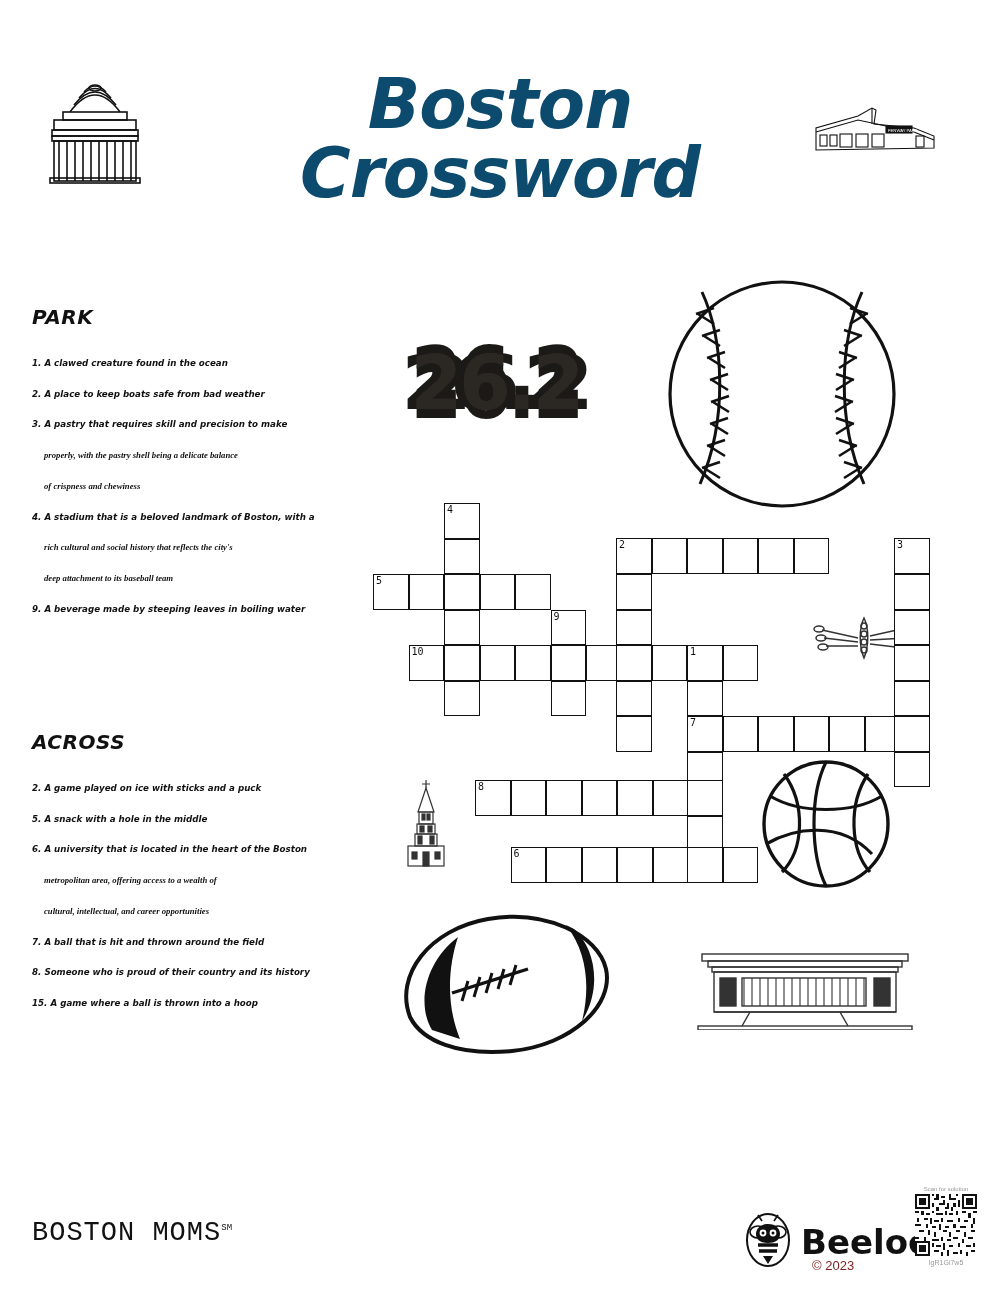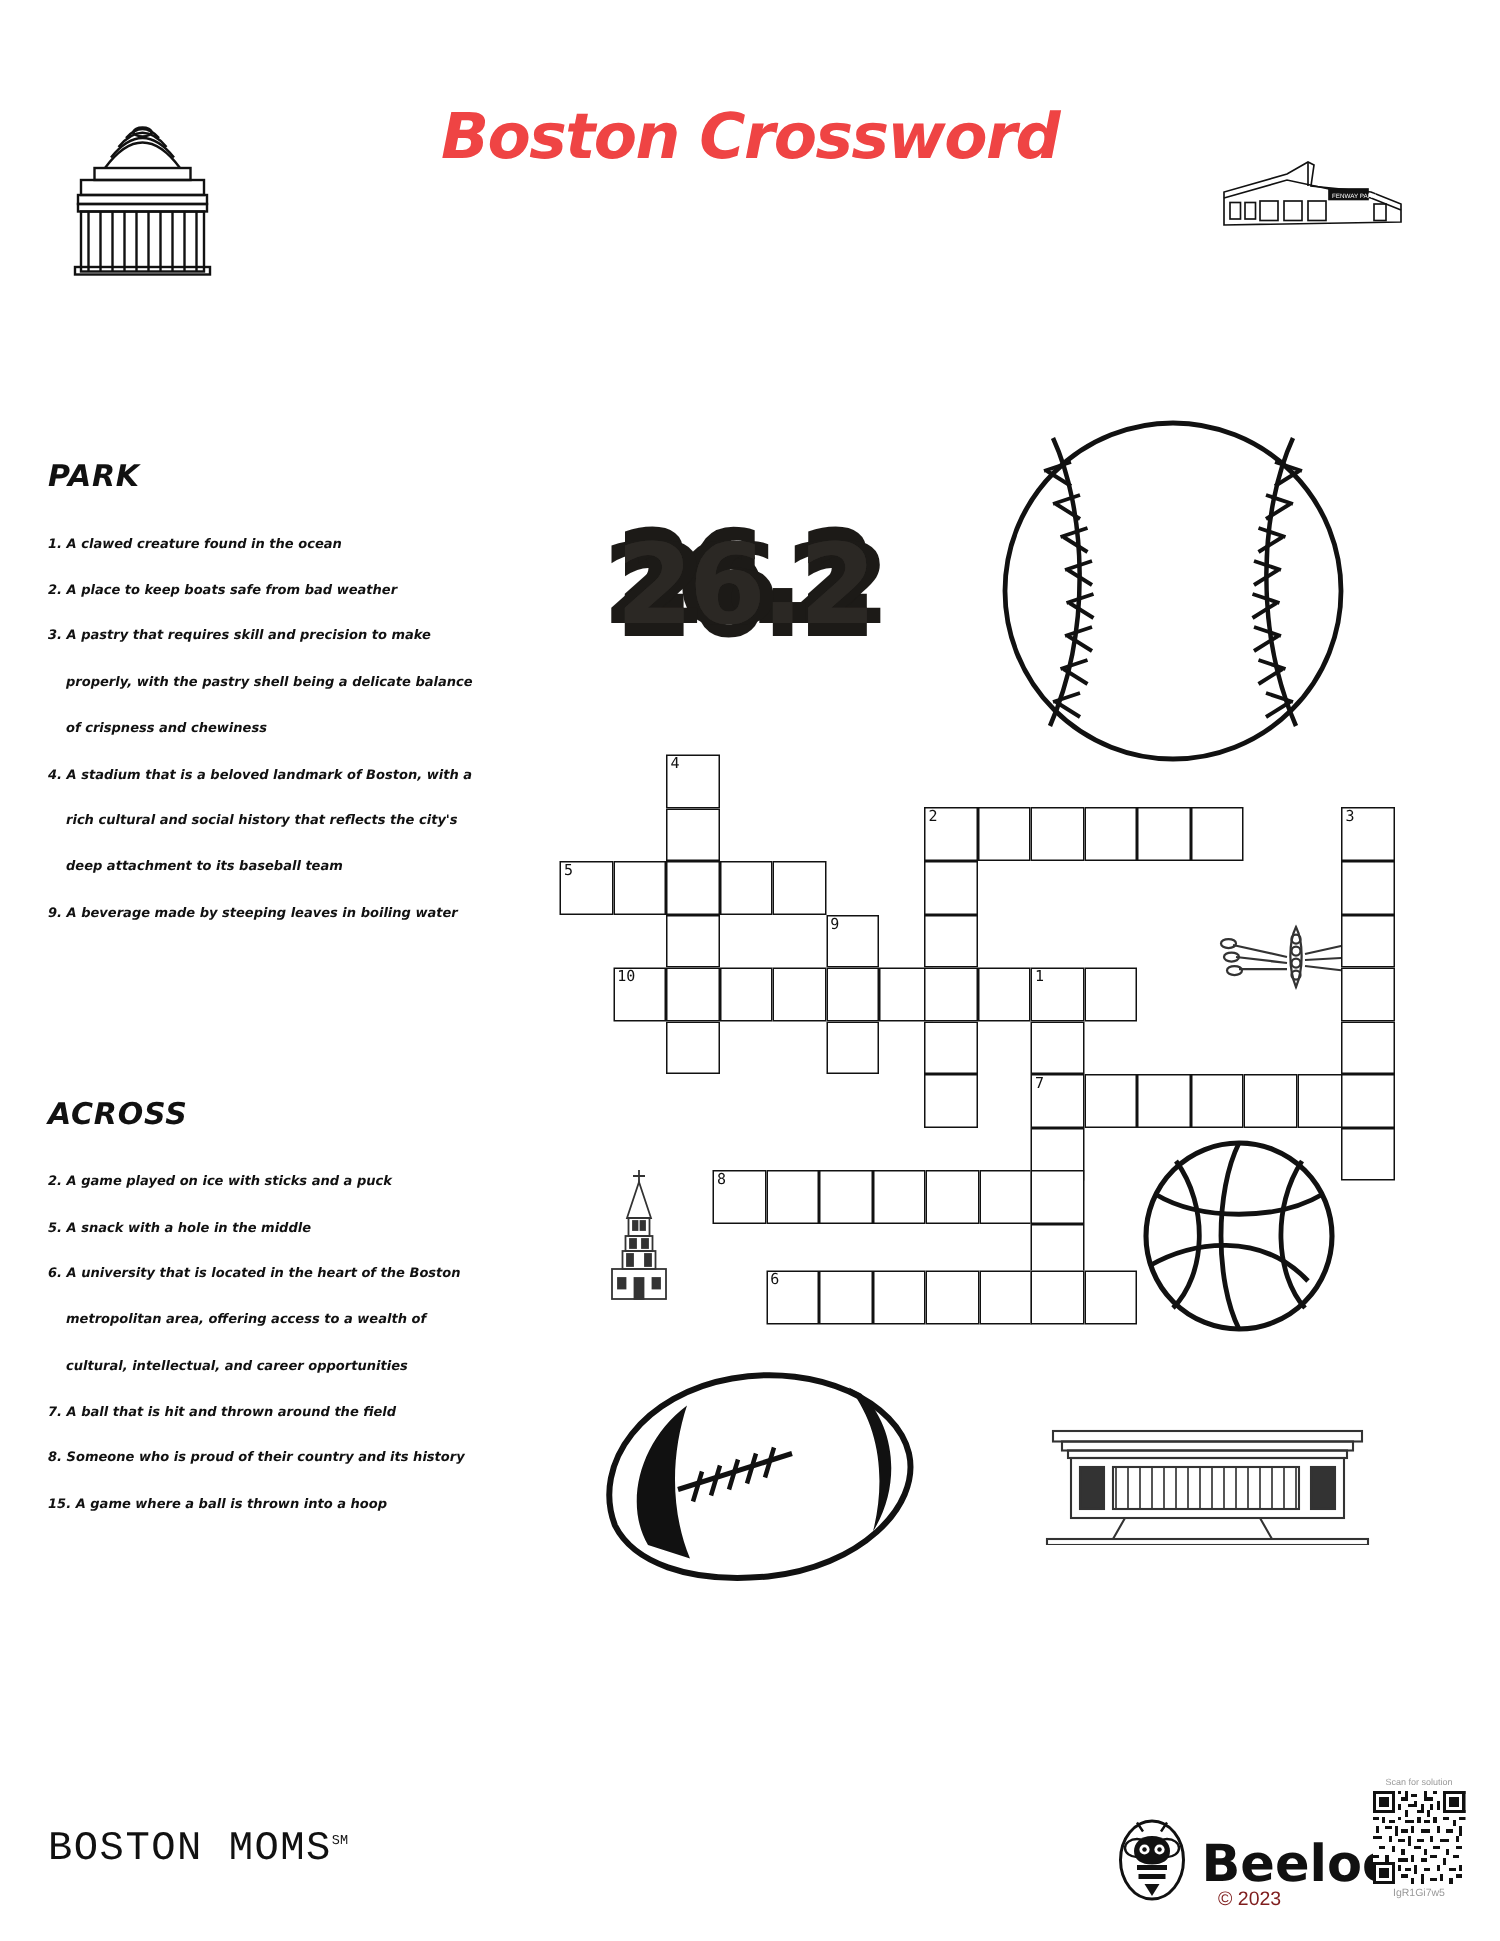--- a/index.html
+++ b/index.html
@@ -8,22 +8,22 @@
     font-family:"Liberation Sans",sans-serif;
     color:#111;position:relative;overflow:hidden;
   }
   .page{position:absolute;inset:0;}
 
   
   .header{position:absolute;left:0;top:52px;width:1000px;height:140px;}
   .hdr-title{
     position:absolute;left:190px;top:18px;width:620px;text-align:center;
     font-family:"DejaVu Sans",sans-serif;
-    font-weight:bold;font-style:italic;font-size:42px;letter-spacing:-1px;
-    color:#ef4444;line-height:1;
+    font-weight:bold;font-style:italic;font-size:69px;letter-spacing:-1px;
+    color:#0c4a6e;line-height:1;
   }
   .hdr-sub{
     position:absolute;left:150px;top:92px;width:700px;text-align:center;
     font-family:"DejaVu Sans",sans-serif;
     font-weight:bold;font-style:italic;font-size:15.5px;color:#111;
   }
   .hdr-left-ico{position:absolute;left:30px;top:12px;width:130px;height:120px;}
   .hdr-right-ico{position:absolute;left:810px;top:50px;width:130px;height:60px;}
 
   
@@ -31,39 +31,39 @@
   .clue-head{
     font-family:"DejaVu Sans",sans-serif;
     font-weight:bold;font-style:italic;font-size:20px;letter-spacing:.5px;
     margin:0 0 30px 0;
   }
   .clue-line{
     font-family:"DejaVu Sans",sans-serif;
     font-weight:bold;font-style:italic;font-size:8.7px;
     line-height:1;margin-bottom:22px;white-space:pre-wrap;
   }
-  .clue-line .cont{display:block;margin-top:22px;padding-left:12px;}
+  .clue-line .cont{display:block;margin-top:22px;padding-left:12px;font-family:Liberation Serif, serif;}
   #across-block{position:absolute;left:32px;top:730px;width:310px;}
 
   
   #grid{position:absolute;left:0;top:0;width:1000px;height:1294px;}
   .cell{
     position:absolute;width:35.5px;height:35.5px;
     border:1.6px solid #111;background:#fff;box-sizing:border-box;
   }
   .cell .num{
     position:absolute;left:2px;top:0px;
     font-family:"DejaVu Sans Mono",monospace;
     font-size:10px;line-height:11px;color:#111;
   }
 
   
   .art262{
     position:absolute;left:388px;top:333px;width:216px;height:100px;
-    display:flex;align-items:flex-end;justify-content:center;
+    display:flex;align-items:center;justify-content:center;
     font-family:"DejaVu Sans",sans-serif;font-weight:bold;font-size:74px;
     color:#2b2824;letter-spacing:-3px;
     -webkit-text-stroke:7px #fff;paint-order:stroke fill;
     text-shadow:
       0 0 0 #2b2824,
       9px 0 0 #1c1a17, -9px 0 0 #1c1a17, 0 9px 0 #1c1a17, 0 -9px 0 #1c1a17;
   }
   .art262 span{position:relative;}
 
   

